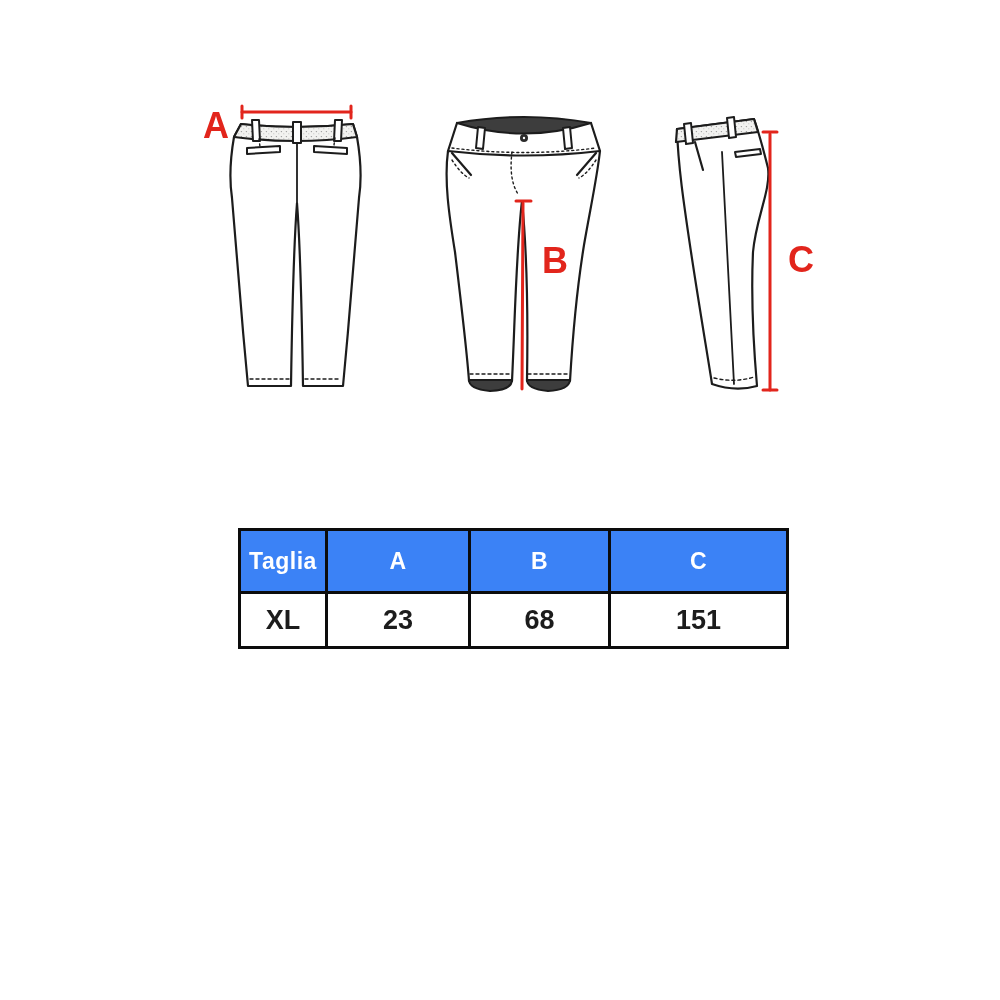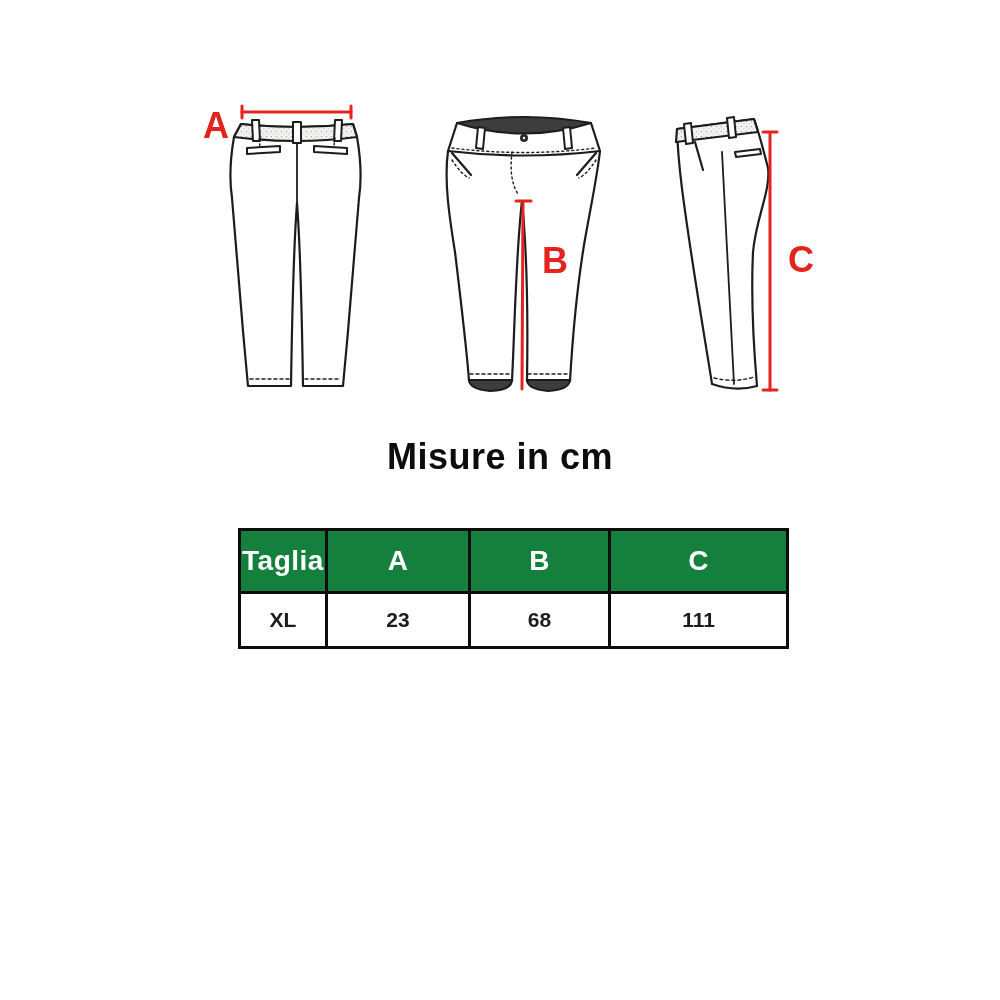--- a/index.html
+++ b/index.html
@@ -4,22 +4,22 @@
 <style>
   html,body{margin:0;padding:0;background:#ffffff;}
   body{width:1000px;height:1000px;position:relative;font-family:"Liberation Sans","DejaVu Sans",sans-serif;overflow:hidden;}
   .stage{position:absolute;inset:0;width:1000px;height:1000px;}
   svg{position:absolute;left:0;top:0;}
   svg text.red-letter{font-family:"Liberation Sans","DejaVu Sans",sans-serif;font-weight:800;font-size:36px;}
   .page-title{position:absolute;left:0;right:0;top:436px;text-align:center;
     font-size:36px;font-weight:800;color:#0d0d0d;letter-spacing:0.5px;}
   .size-table{position:absolute;left:238px;top:528px;border-collapse:collapse;table-layout:fixed;}
   .size-table th,.size-table td{border:3px solid #0c0c0c;text-align:center;vertical-align:middle;padding:0;}
-  .size-table thead th{background:#15803d;color:#ffffff;height:60px;font-size:28px;font-weight:700;letter-spacing:0.5px;}
-  .size-table tbody td{background:#ffffff;color:#1c1c1c;height:52px;font-size:21px;font-weight:700;}
+  .size-table thead th{background:#3b82f6;color:#ffffff;height:60px;font-size:23px;font-weight:700;letter-spacing:0.5px;}
+  .size-table tbody td{background:#ffffff;color:#1c1c1c;height:52px;font-size:27px;font-weight:700;}
   .col-taglia{width:84px;}
   .col-a{width:140px;}
   .col-b{width:137px;}
   .col-c{width:175px;}
 </style>
 </head>
 <body>
 
 <div class="stage">
 
@@ -136,34 +136,33 @@
       <path d="M516,201 L531,201" stroke="#e2251c"></path>
       <text class="red-letter" x="555" y="273" text-anchor="middle" stroke="none" fill="#e2251c">B</text>
 
       <path d="M770,134 L770,390" stroke="#e2251c"></path>
       <path d="M763,132 L777,132" stroke="#e2251c"></path>
       <path d="M763,390 L777,390" stroke="#e2251c"></path>
       <text class="red-letter" x="801" y="272" text-anchor="middle" stroke="none" fill="#e2251c">C</text>
     </g>
   </svg>
 
-  <div class="page-title">Misure in cm</div>
 
   <table class="size-table">
     <thead>
       <tr>
         <th class="col-taglia">Taglia</th>
         <th class="col-a">A</th>
         <th class="col-b">B</th>
         <th class="col-c">C</th>
       </tr>
     </thead>
     <tbody>
       <tr>
         <td>XL</td>
         <td>23</td>
         <td>68</td>
-        <td>111</td>
+        <td>151</td>
       </tr>
     </tbody>
   </table>
 
 </div>
 
 </body></html>

